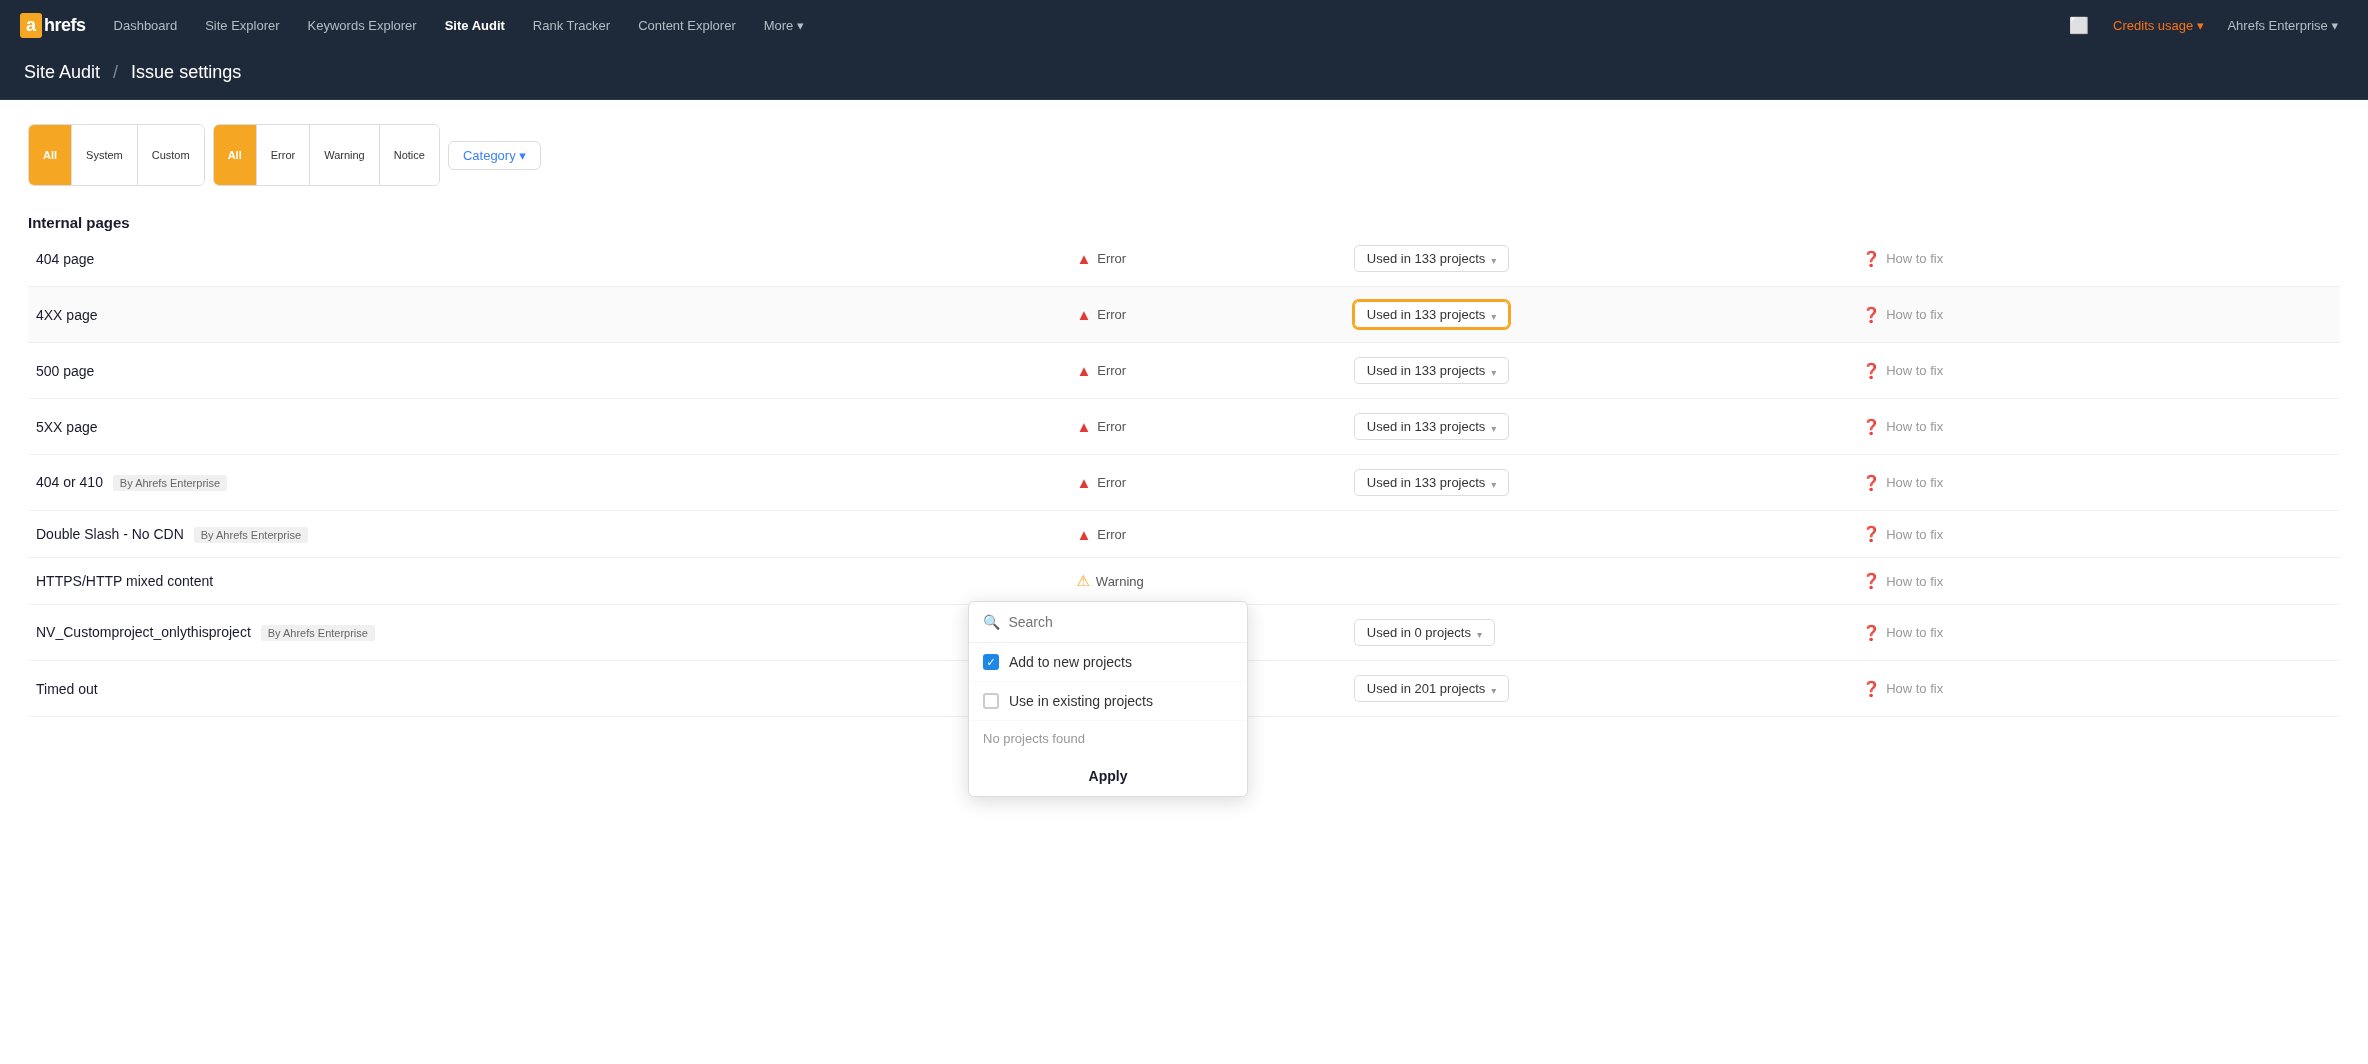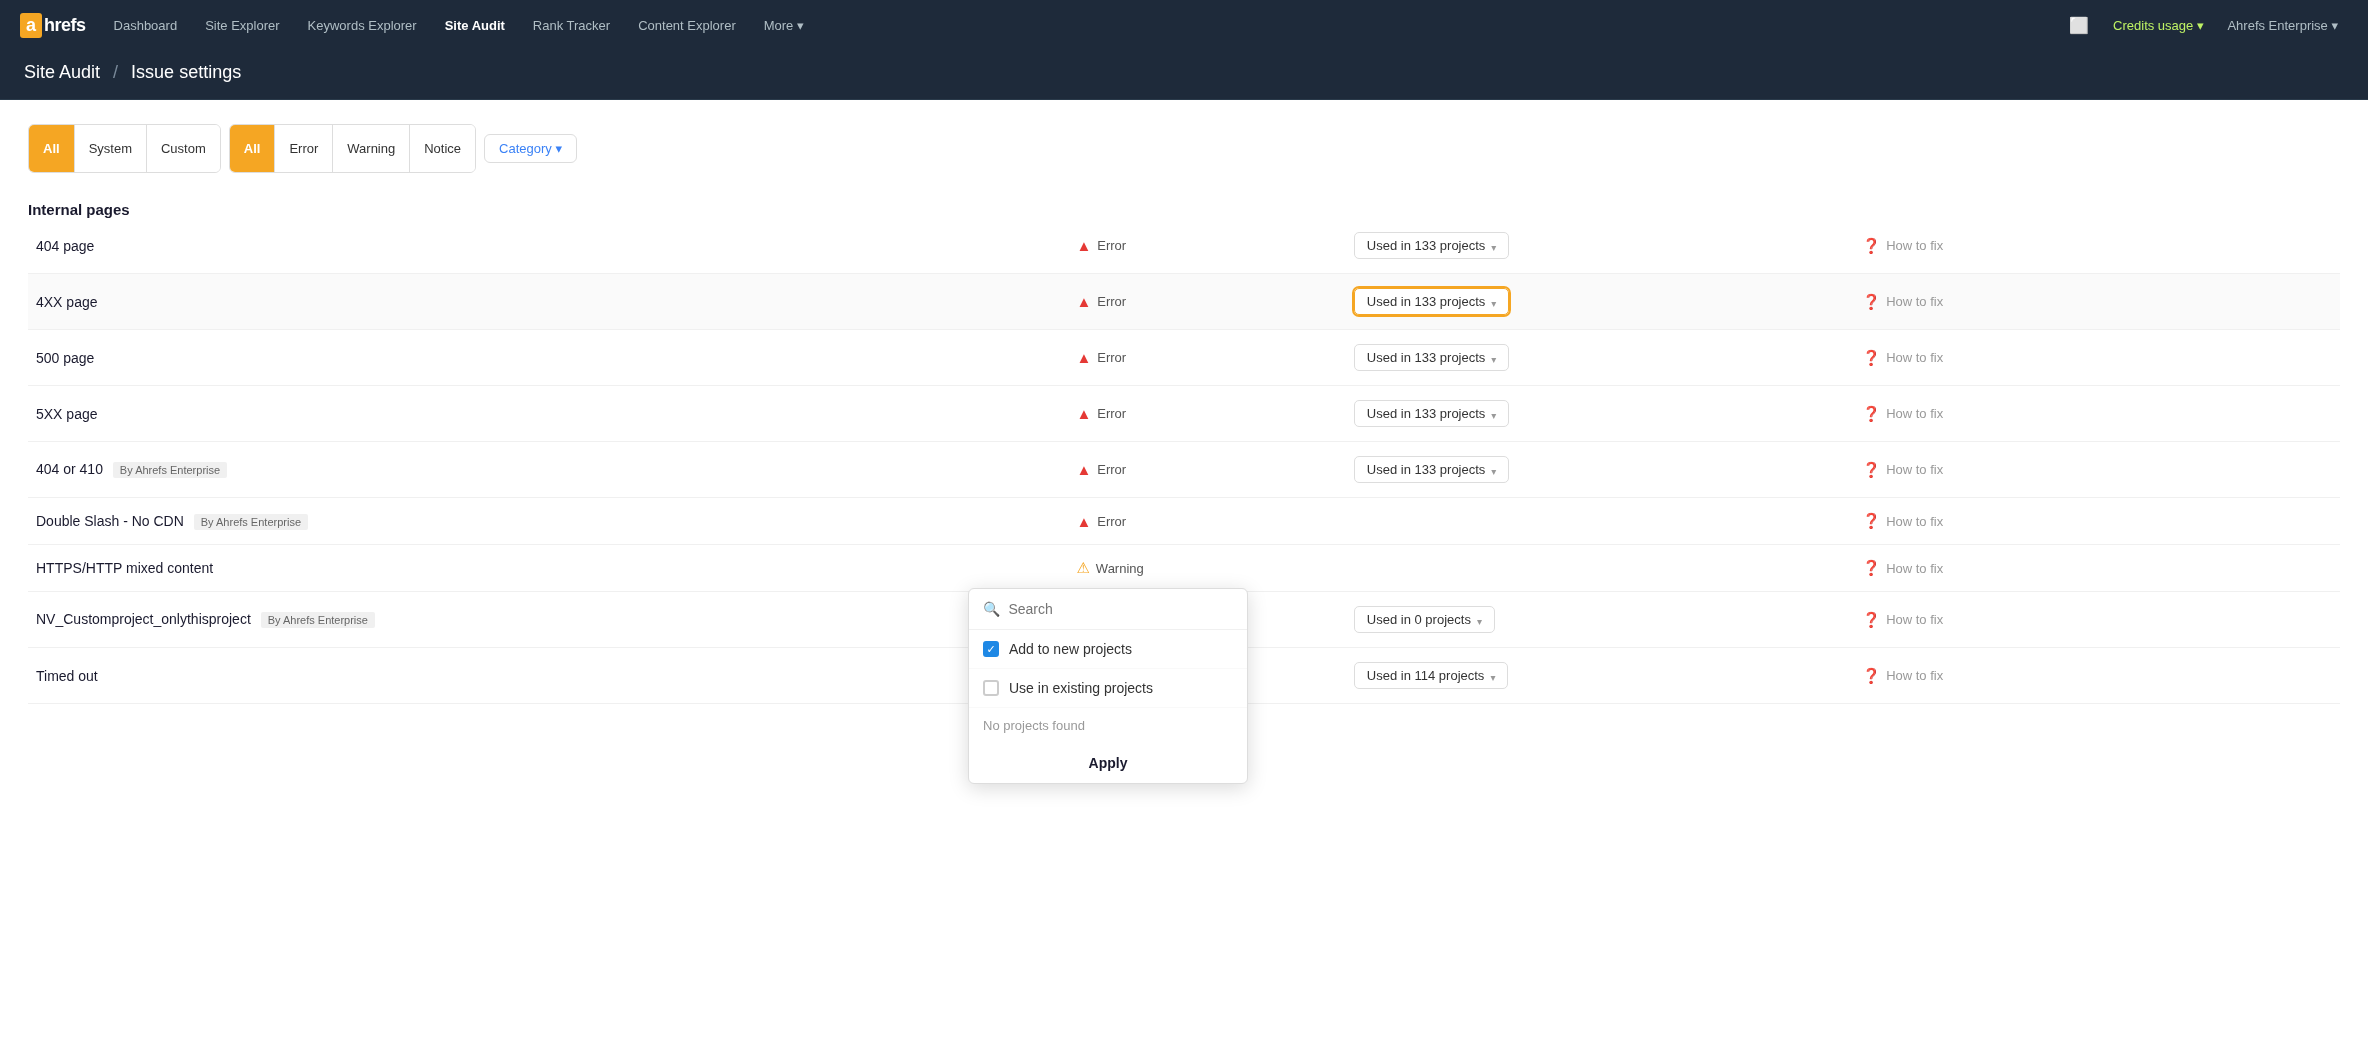--- a/index.html
+++ b/index.html
@@ -30,21 +30,21 @@
     }
     .nav-link.active { color: white; font-weight: 600; }
     .nav-spacer { flex: 1; }
     .nav-right {
       display: flex; align-items: center; gap: 4px;
     }
     .nav-icon-btn {
       color: #b0bec5; padding: 6px 10px; cursor: pointer; font-size: 16px;
     }
     .nav-credits {
-      color: #bef264; font-size: 13px; padding: 6px 10px; cursor: pointer; display: flex; align-items: center; gap: 4px;
+      color: #f97316; font-size: 13px; padding: 6px 10px; cursor: pointer; display: flex; align-items: center; gap: 4px;
     }
     .nav-enterprise {
       color: #b0bec5; font-size: 13px; padding: 6px 10px; cursor: pointer; display: flex; align-items: center; gap: 4px;
     }
 
     
     .breadcrumb-bar {
       background: #1e2a3a;
       padding: 12px 24px 16px;
       border-bottom: 1px solid #2a3a4a;
@@ -63,21 +63,21 @@
     }
 
     
     .filter-bar {
       display: flex; align-items: center; gap: 8px; margin-bottom: 28px;
     }
     .filter-group {
       display: flex; align-items: center; border: 1px solid #ddd; border-radius: 6px; overflow: hidden;
     }
     .filter-btn {
-      padding: 16px 14px; font-size: 13px; cursor: pointer; background: white; border: none;
+      padding: 24px 14px; font-size: 11px; cursor: pointer; background: white; border: none;
       border-right: 1px solid #ddd; color: #333; white-space: nowrap;
     }
     .filter-btn:last-child { border-right: none; }
     .filter-btn.active-orange {
       background: #f5a623; color: white; font-weight: 600;
     }
     .category-btn {
       padding: 6px 14px; font-size: 13px; cursor: pointer; background: white;
       border: 1px solid #ddd; border-radius: 6px; color: #3b82f6; display: flex; align-items: center; gap: 6px;
     }
@@ -425,21 +425,21 @@
             <span class="issue-name">Timed out</span>
           </td>
           <td class="col-severity">
             <div class="severity-cell">
               <span class="severity-icon-notice">ℹ</span>
               <span class="severity-label">Notice</span>
             </div>
           </td>
           <td class="col-projects">
             <div class="projects-dropdown">
-              <span>Used in 114 projects</span>
+              <span>Used in 201 projects</span>
               <span class="caret">▾</span>
             </div>
           </td>
           <td class="col-howtofix">
             <div class="how-to-fix">
               <span class="help-icon">❓</span>
               <span>How to fix</span>
             </div>
           </td>
         </tr>

